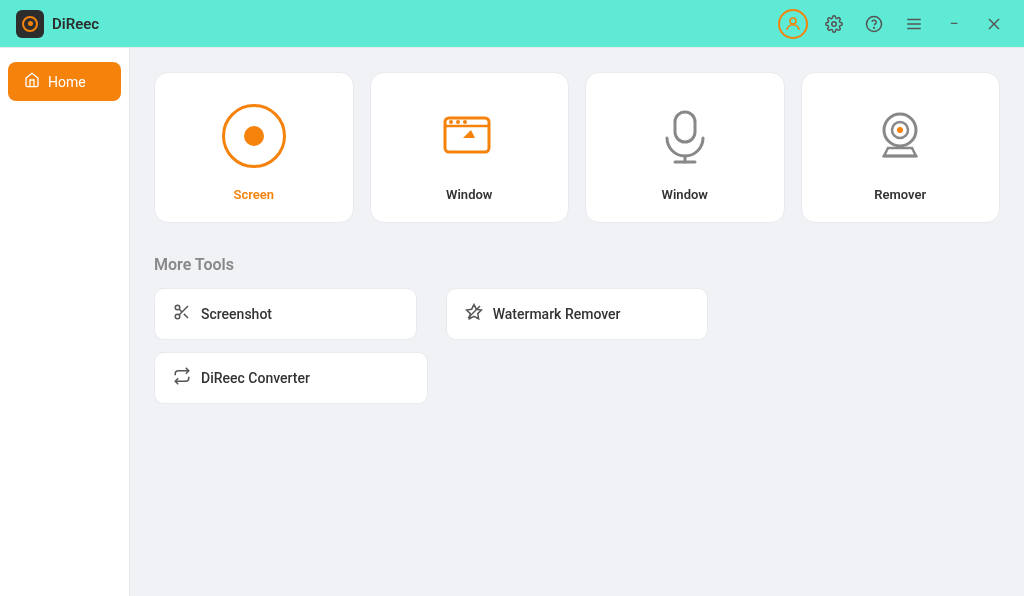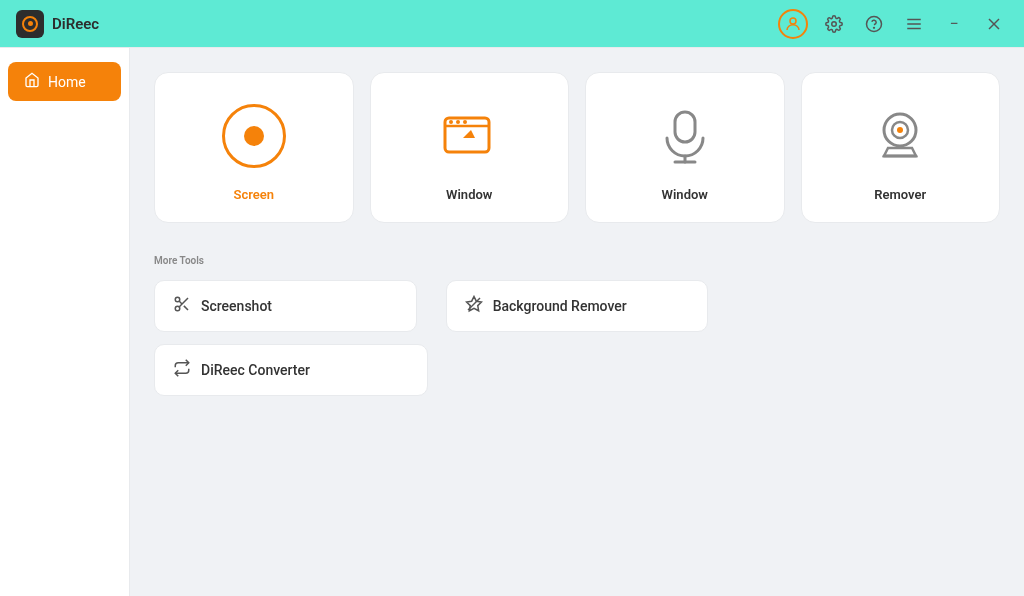--- a/index.html
+++ b/index.html
@@ -182,21 +182,21 @@
     }
     .screen-icon-inner {
       width: 20px;
       height: 20px;
       background: #f5820a;
       border-radius: 50%;
     }
 
     
     .more-tools-title {
-      font-size: 10px;
+      font-size: 16px;
       font-weight: 600;
       color: #888;
       margin-bottom: 14px;
     }
     .tools-grid {
       display: grid;
       grid-template-columns: repeat(3, 1fr);
       gap: 29px;
     }
     .tool-btn {
@@ -358,21 +358,21 @@
         </div>
 
 
         <div class="tool-btn">
           <span class="tool-icon">
             <svg width="18" height="18" viewBox="0 0 24 24" fill="none" stroke="#555" stroke-width="2">
               <polygon points="12 2 15.09 8.26 22 9.27 17 14.14 18.18 21.02 12 17.77 5.82 21.02 7 14.14 2 9.27 8.91 8.26 12 2"></polygon>
               <line x1="4" y1="20" x2="20" y2="4"></line>
             </svg>
           </span>
-          <span>Background Remover</span>
+          <span>Watermark Remover</span>
         </div>
       </div>
 
       <div class="tools-row2">
 
         <div class="tool-btn">
           <span class="tool-icon">
             <svg width="18" height="18" viewBox="0 0 24 24" fill="none" stroke="#555" stroke-width="2">
               <polyline points="17 1 21 5 17 9"></polyline>
               <path d="M3 11V9a4 4 0 0 1 4-4h14"></path>

